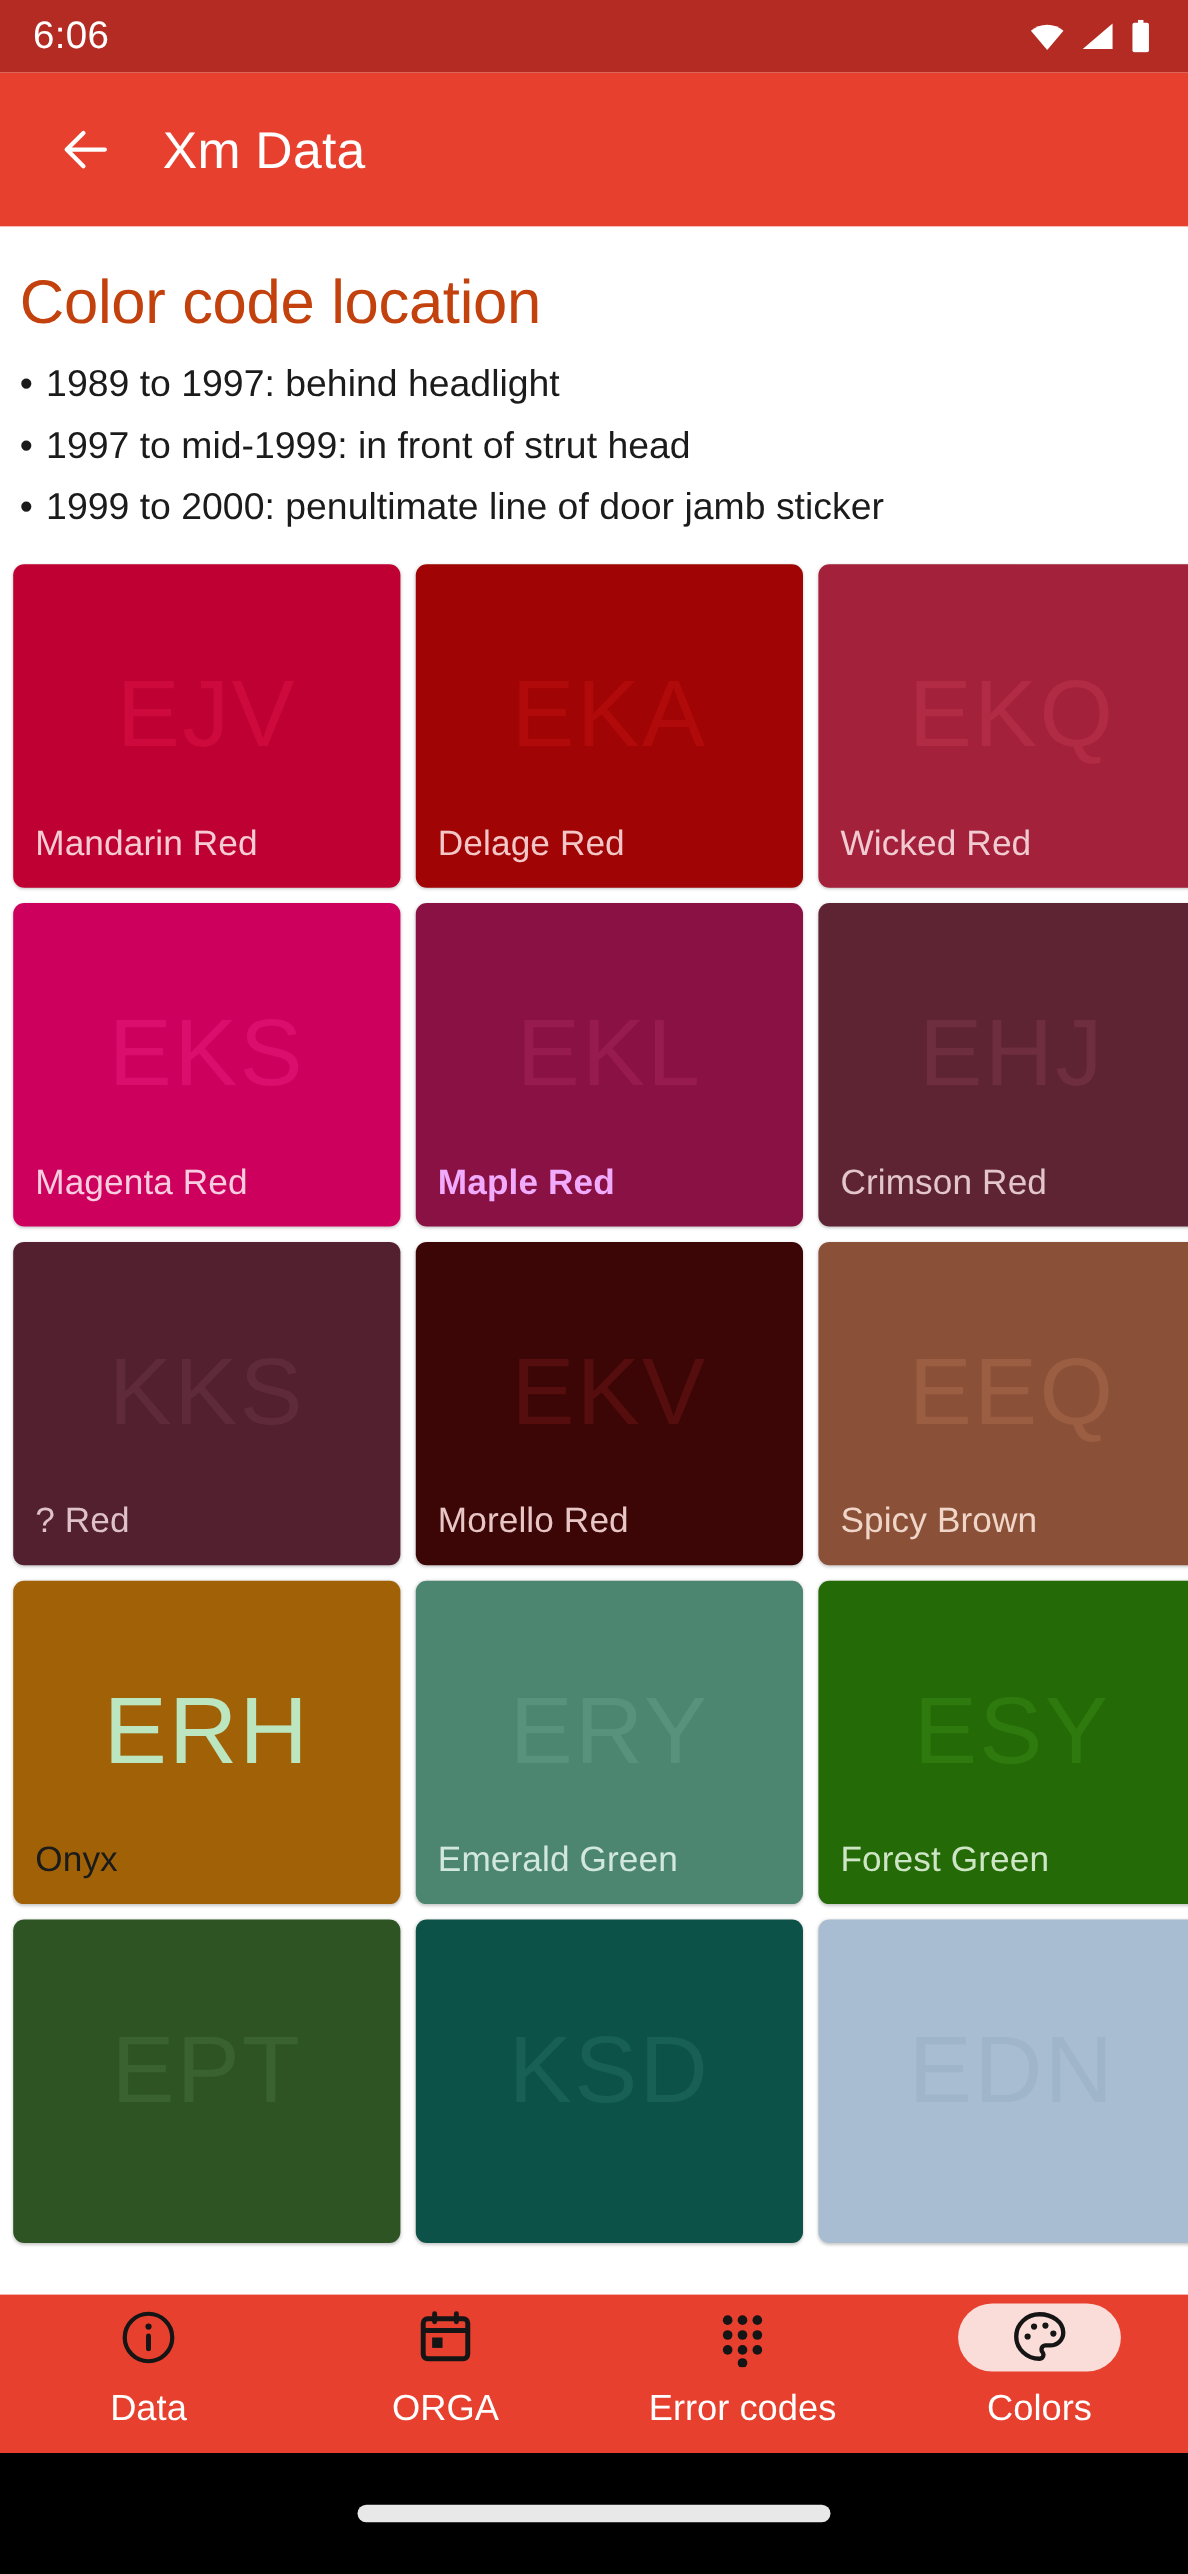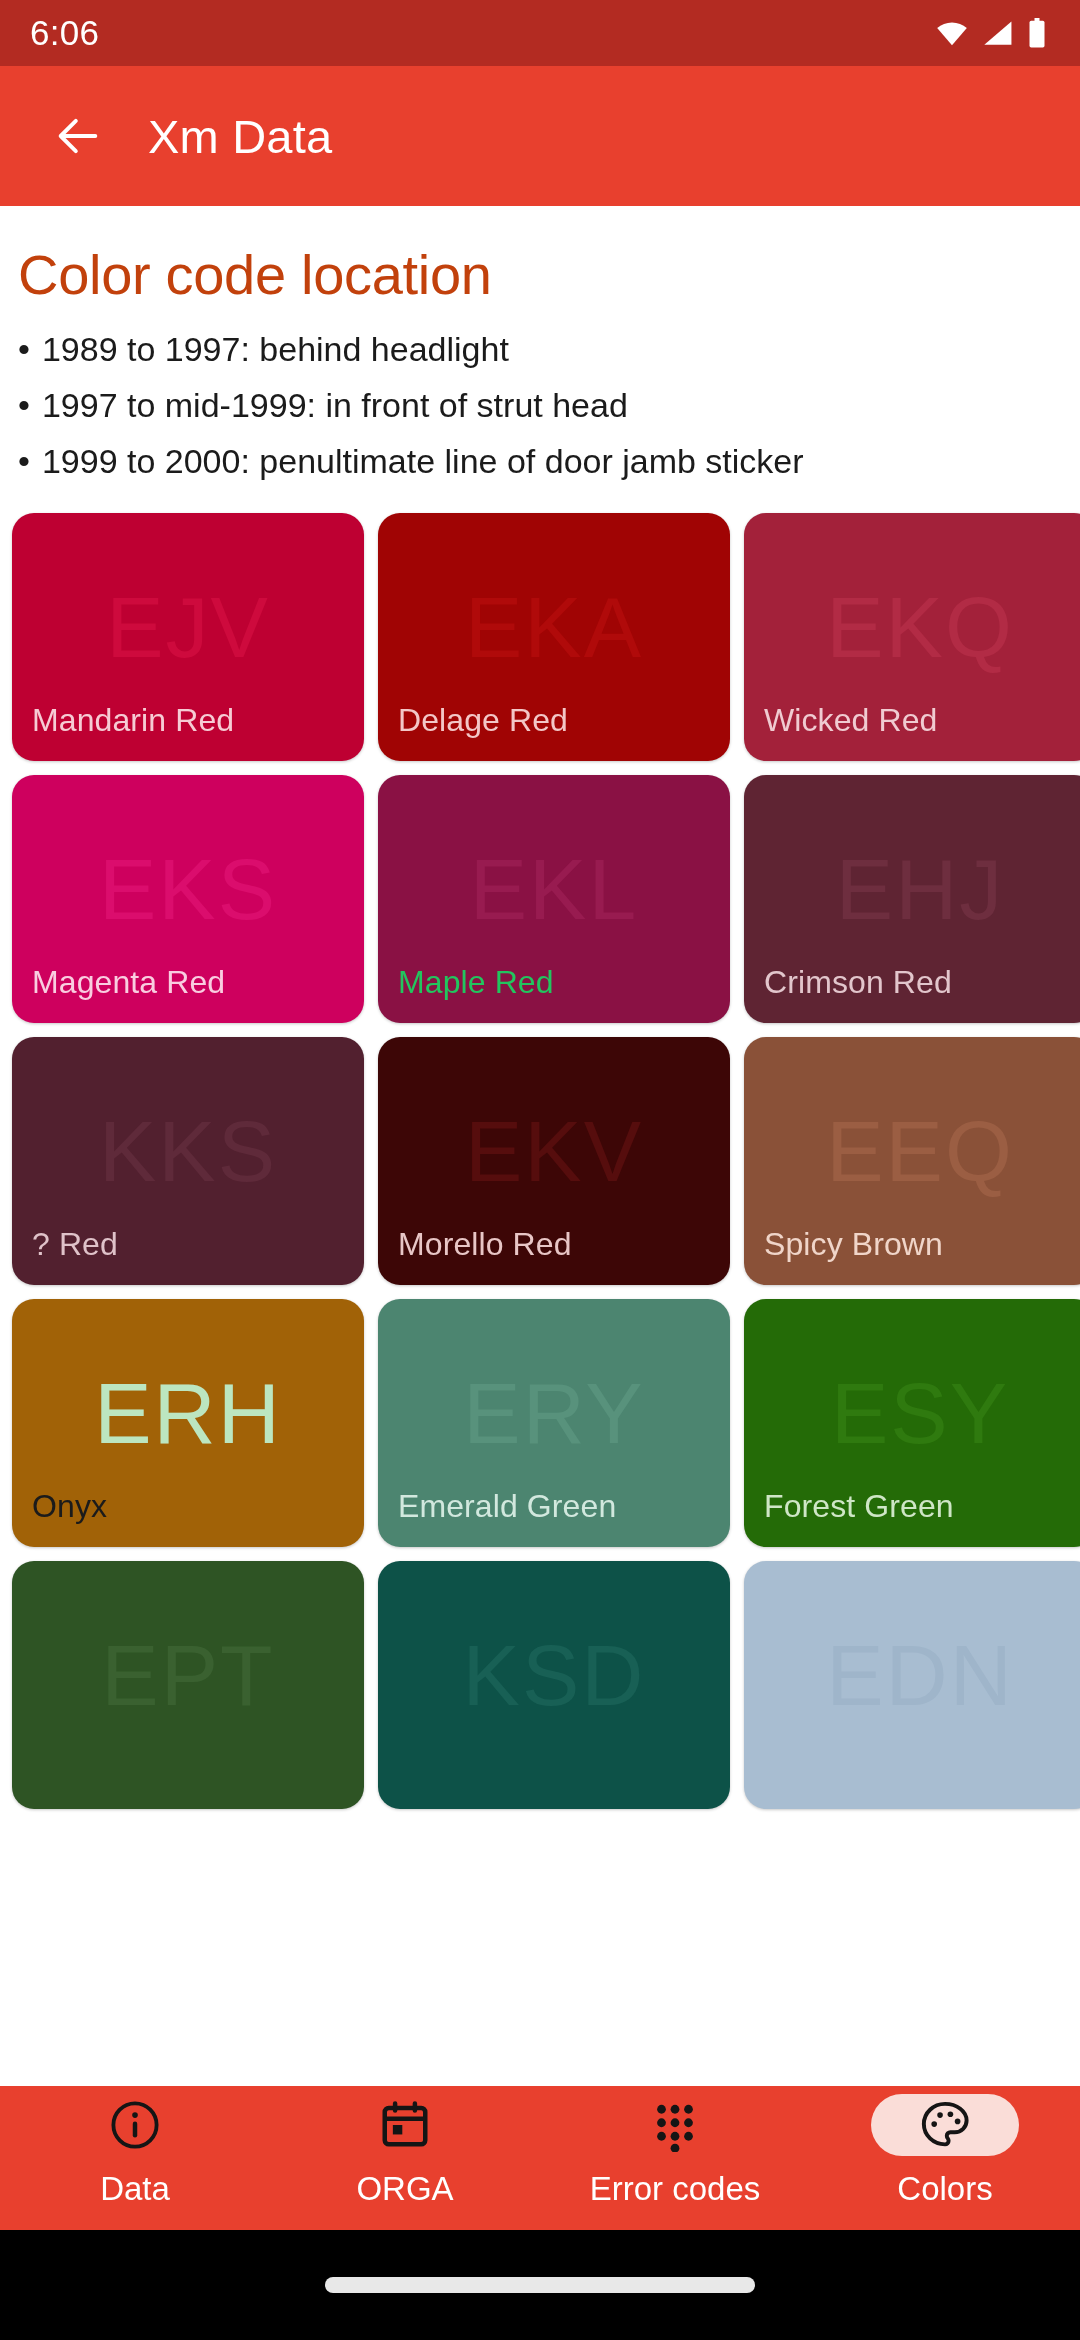--- a/index.html
+++ b/index.html
@@ -57,22 +57,22 @@
   
   .grid{
     display:grid;
     grid-template-columns:repeat(3, 352px);
     gap:14px 14px;
     padding:0 12px;
     margin-top:8px;
   }
   .tile{
     position:relative;
-    height:248px;
-    border-radius:22px;
+    height:294px;
+    border-radius:10px;
     overflow:hidden;
     box-shadow:0 1px 3px rgba(0,0,0,.22);
   }
   .tile-code{
     position:absolute; top:50%; left:50%;
     transform:translate(-50%,-60%);
     font-size:86px; font-weight:400; letter-spacing:2px;
     white-space:nowrap;
     pointer-events:none;
   }
@@ -165,21 +165,21 @@
         <div class="tile" style="background: rgb(163, 33, 58);">
           <div class="tile-code" style="color: rgb(178, 43, 69);">EKQ</div>
           <div class="tile-label" style="color: rgb(240, 203, 209);">Wicked Red</div>
         </div>
         <div class="tile" style="background: rgb(206, 0, 94);">
           <div class="tile-code" style="color: rgb(219, 13, 109);">EKS</div>
           <div class="tile-label" style="color: rgb(249, 205, 224);">Magenta Red</div>
         </div>
         <div class="tile" style="background: rgb(138, 17, 68);">
           <div class="tile-code" style="color: rgb(152, 27, 80);">EKL</div>
-          <div class="tile-label" style="color: #22c55e;">Maple Red</div>
+          <div class="tile-label" style="color: #f0abfc; font-weight: bold;">Maple Red</div>
         </div>
         <div class="tile" style="background: rgb(95, 36, 51);">
           <div class="tile-code" style="color: rgb(110, 46, 63);">EHJ</div>
           <div class="tile-label" style="color: rgb(226, 198, 204);">Crimson Red</div>
         </div>
         <div class="tile" style="background: rgb(82, 32, 47);">
           <div class="tile-code" style="color: rgb(95, 42, 58);">KKS</div>
           <div class="tile-label" style="color: rgb(223, 194, 201);">? Red</div>
         </div>
         <div class="tile" style="background: rgb(61, 6, 6);">

